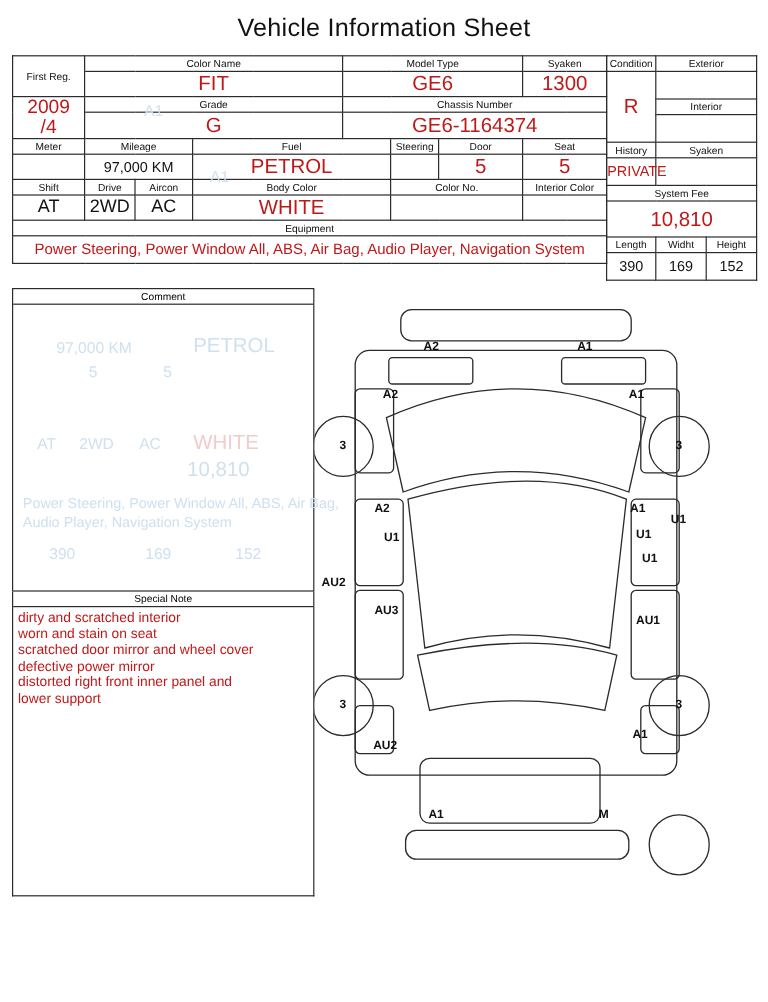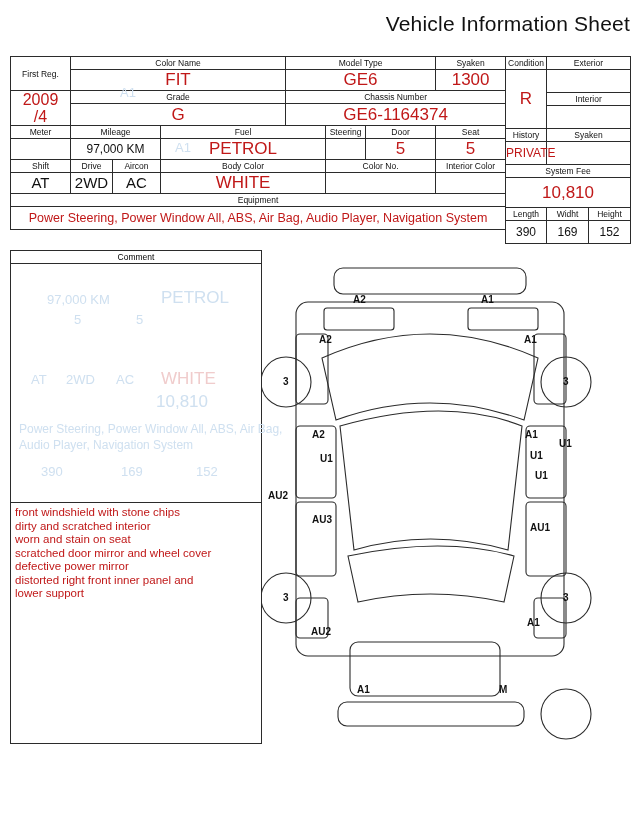--- a/index.html
+++ b/index.html
@@ -13,25 +13,25 @@
     color: #000;
     position: relative;
     overflow: hidden;
   }
   .sheet {
     width: 640px; height: 835px;
     padding: 8px 10px 4px 10px;
     position: relative;
   }
   .title {
-    text-align: right;
+    text-align: center;
     font-size: 21px;
     font-weight: 400;
     letter-spacing: 0.2px;
-    margin: 4px 0 20px 0;
+    margin: 4px 0 10px 0;
     color: #111;
   }
   
   .grid {
     border-collapse: collapse;
     table-layout: fixed;
   }
   .grid td {
     border: 1px solid #2b2b2b;
     padding: 0;
@@ -296,22 +296,22 @@
           <div class="ghost big" style="left:145px; top:128px;">10,810</div>
           <div class="ghost" style="left:8px; top:158px; font-size:12px;">Power Steering, Power Window  All, ABS, Air Bag,</div>
           <div class="ghost" style="left:8px; top:174px; font-size:12px;">Audio Player, Navigation System</div>
           <div class="ghost" style="left:30px; top:200px;">390</div>
           <div class="ghost" style="left:110px; top:200px;">169</div>
           <div class="ghost" style="left:185px; top:200px;">152</div>
         </div>
       </div>
 
       <div class="boxed" style="border-top:none">
+        <div class="box-head">Special Note</div>
         <div class="specialnote-body">
-          <div class="note-line">front windshield with stone chips</div>
           <div class="note-line">dirty and scratched interior</div>
           <div class="note-line">worn and stain on seat</div>
           <div class="note-line">scratched door mirror and wheel cover</div>
           <div class="note-line">defective power mirror</div>
           <div class="note-line">distorted right front inner panel and</div>
           <div class="note-line">lower support</div>
           <div class="ghost" style="left:120px; top:85px;">A1</div>
           <div class="ghost" style="left:175px; top:140px;">A1</div>
         </div>
       </div>

